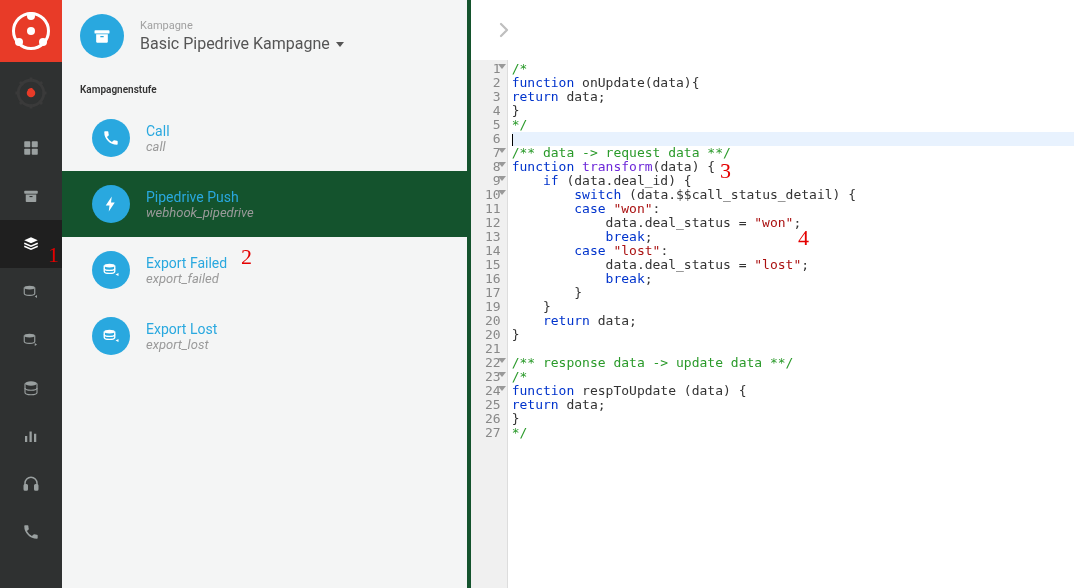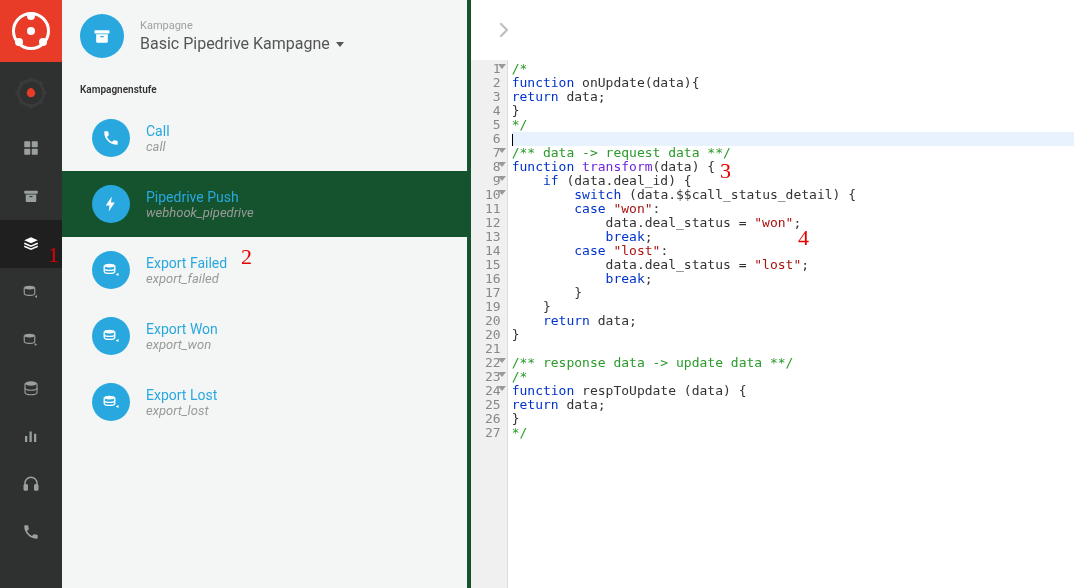--- a/index.html
+++ b/index.html
@@ -191,34 +191,20 @@
             <svg viewBox="0 0 24 24" fill="currentColor">
               <ellipse cx="10" cy="6" rx="7" ry="2.5"></ellipse>
               <path d="M3 6v8c0 1.4 3.1 2.5 7 2.5s7-1.1 7-2.5V6" fill="none" stroke="currentColor" stroke-width="1.8"></path>
               <path d="M3 10c0 1.4 3.1 2.5 7 2.5s7-1.1 7-2.5" fill="none" stroke="currentColor" stroke-width="1.8"></path>
               <path d="M18 18l4-2v4z"></path>
             </svg>
           </div>
           <div class="stext">
             <div class="t">Export Failed</div>
             <div class="s">export_failed</div>
-          </div>
-        </div>
-        <div class="stage">
-          <div class="sicon">
-            <svg viewBox="0 0 24 24" fill="currentColor">
-              <ellipse cx="10" cy="6" rx="7" ry="2.5"></ellipse>
-              <path d="M3 6v8c0 1.4 3.1 2.5 7 2.5s7-1.1 7-2.5V6" fill="none" stroke="currentColor" stroke-width="1.8"></path>
-              <path d="M3 10c0 1.4 3.1 2.5 7 2.5s7-1.1 7-2.5" fill="none" stroke="currentColor" stroke-width="1.8"></path>
-              <path d="M18 18l4-2v4z"></path>
-            </svg>
-          </div>
-          <div class="stext">
-            <div class="t">Export Won</div>
-            <div class="s">export_won</div>
           </div>
         </div>
         <div class="stage">
           <div class="sicon">
             <svg viewBox="0 0 24 24" fill="currentColor">
               <ellipse cx="10" cy="6" rx="7" ry="2.5"></ellipse>
               <path d="M3 6v8c0 1.4 3.1 2.5 7 2.5s7-1.1 7-2.5V6" fill="none" stroke="currentColor" stroke-width="1.8"></path>
               <path d="M3 10c0 1.4 3.1 2.5 7 2.5s7-1.1 7-2.5" fill="none" stroke="currentColor" stroke-width="1.8"></path>
               <path d="M18 18l4-2v4z"></path>
             </svg>

